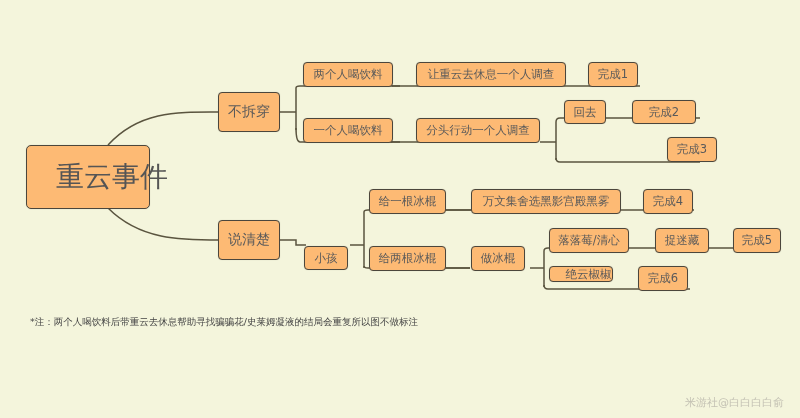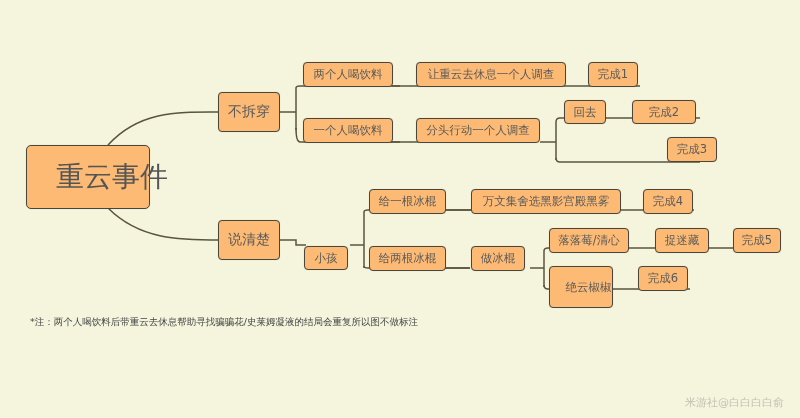--- a/index.html
+++ b/index.html
@@ -126,21 +126,21 @@
   </div>
   <div class="node" style="left:655px;top:228px;width:54px;height:25px;">
     <span>捉迷藏</span>
   </div>
   <div class="node" style="left:549px;top:228px;width:80px;height:25px;">
     <span>落落莓/清心</span>
   </div>
   <div class="node" style="left:733px;top:228px;width:48px;height:25px;">
     <span>完成5</span>
   </div>
-  <div class="node" style="left:549px;top:266px;width:64px;height:42px;padding-left:15px;">
+  <div class="node" style="left:549px;top:266px;width:64px;height:16px;padding-left:15px;">
     <span>绝云椒椒</span>
   </div>
   <div class="node" style="left:638px;top:266px;width:50px;height:25px;">
     <span>完成6</span>
   </div>
 
   <div class="note">*注：两个人喝饮料后带重云去休息帮助寻找骗骗花/史莱姆凝液的结局会重复所以图不做标注</div>
   <div class="watermark">米游社@白白白白俞</div>
 </div>
 

